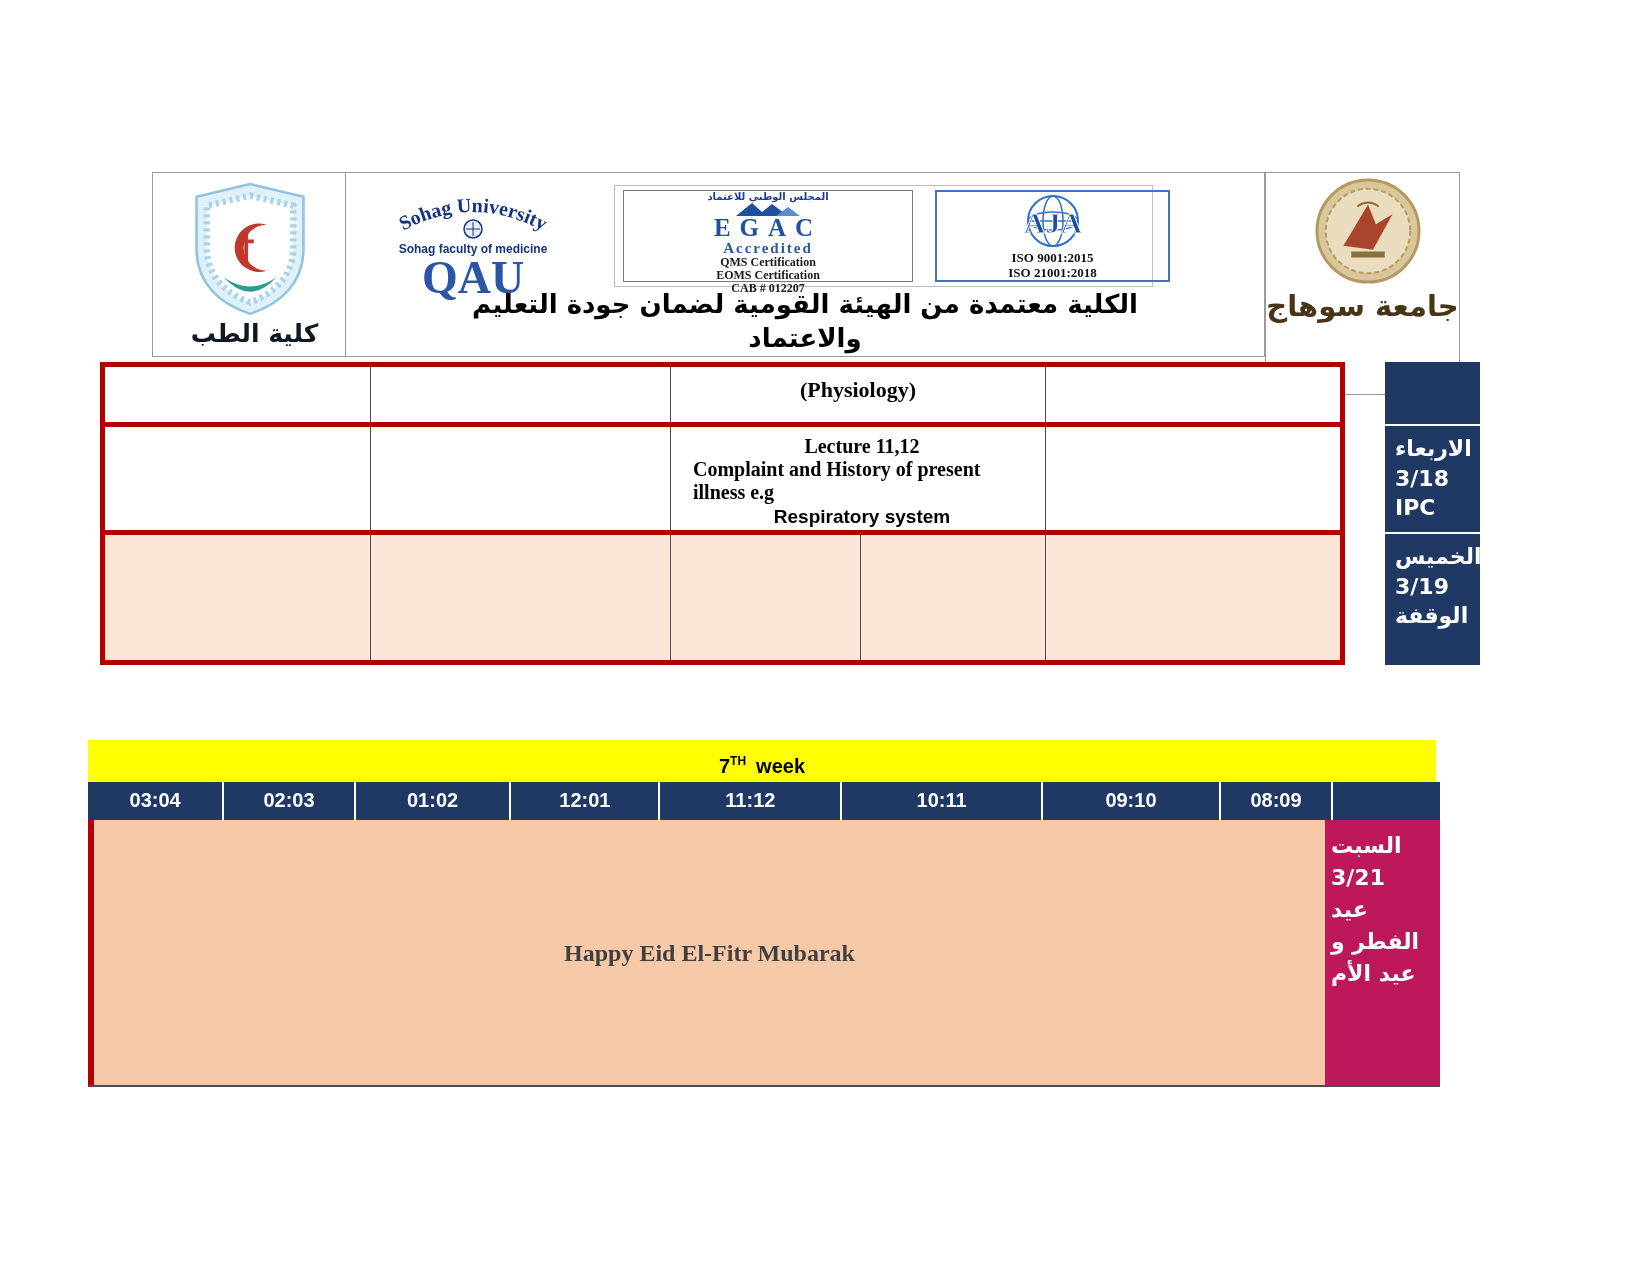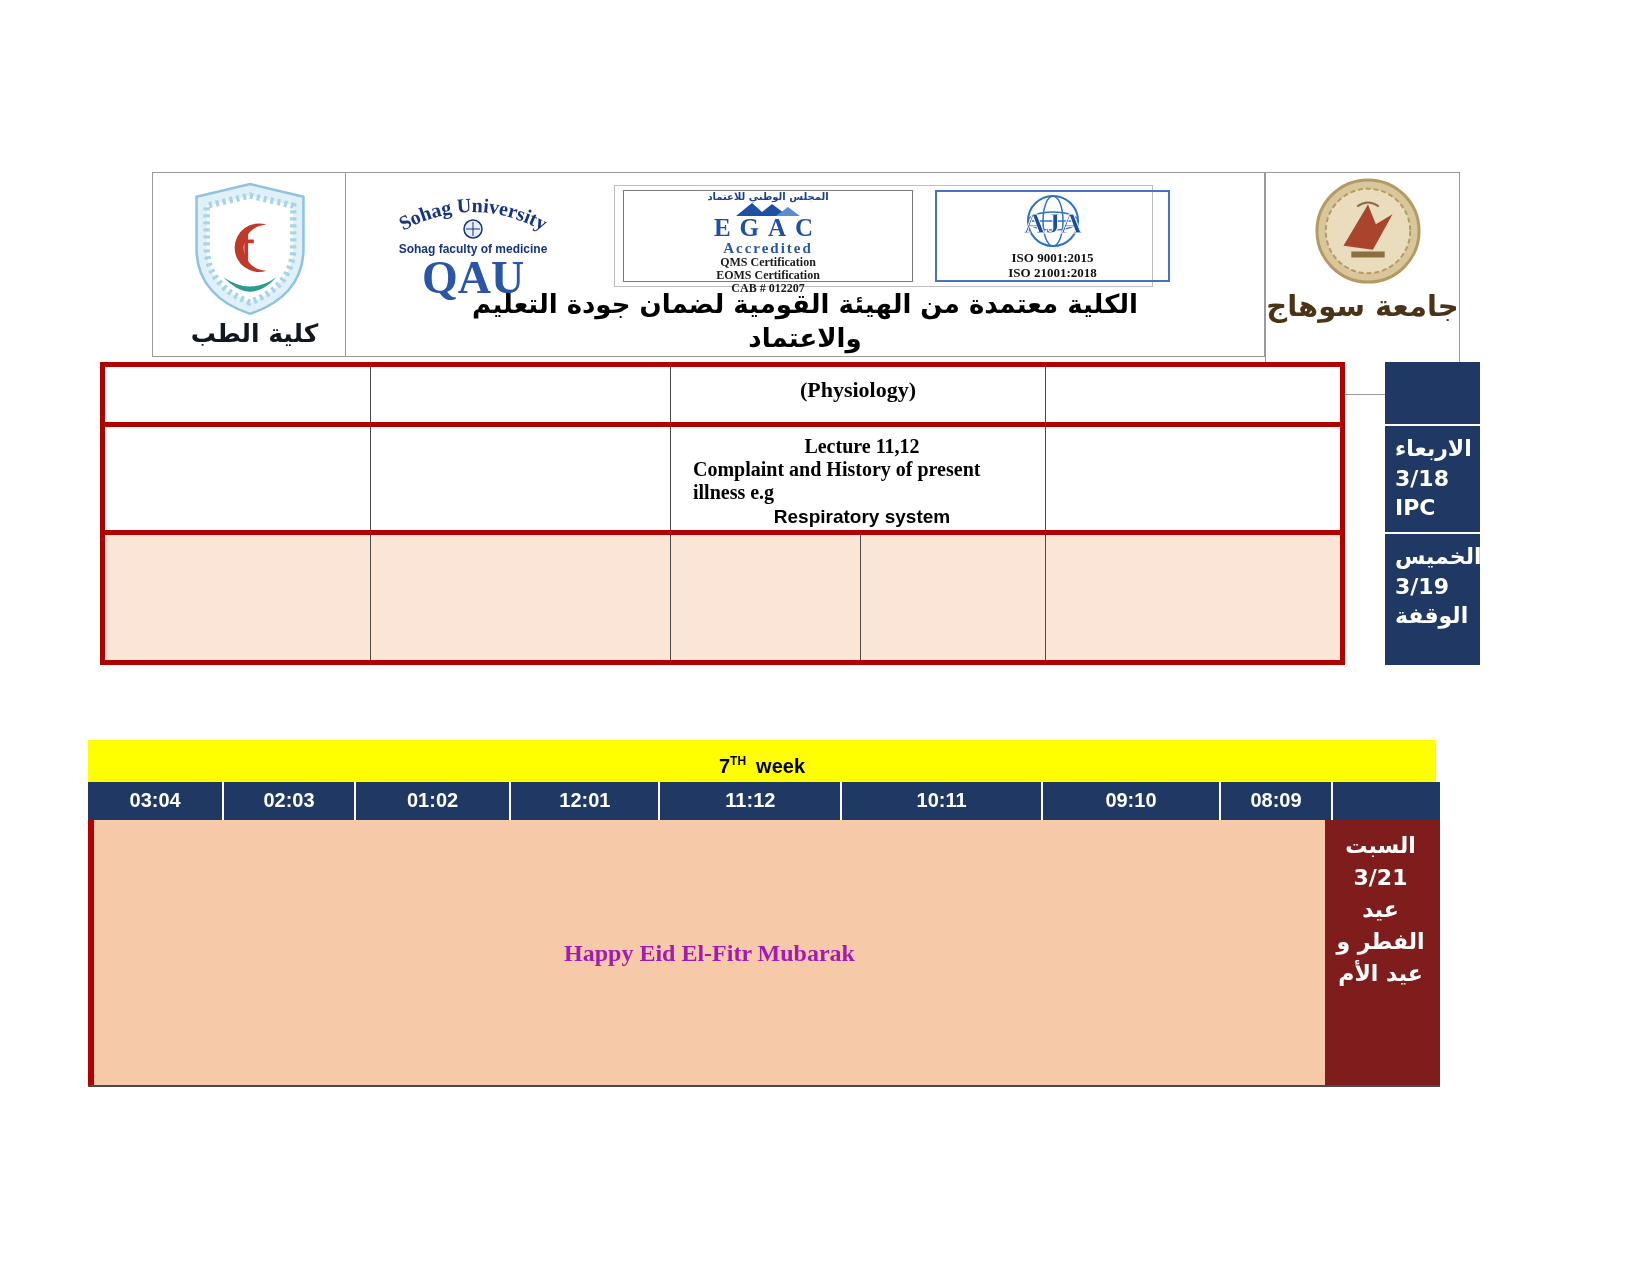--- a/index.html
+++ b/index.html
@@ -73,24 +73,24 @@
   .t2-times { position:absolute; left:0; top:42px; width:1352px; height:38px; display:flex; }
   .tcell { background:#1F3864; color:#fff; font-family:"Liberation Sans", sans-serif; font-weight:bold;
            font-size:20px; text-align:center; line-height:36px; height:38px; }
   .tcell:not(:last-child) { border-right:2px solid #fff; }
   .tc1{width:140px}.tc2{width:135px}.tc3{width:160px}.tc4{width:153px}.tc5{width:187px}
   .tc6{width:206px}.tc7{width:183px}.tc8{width:115px}.tc9{width:110px}
 
   .t2-redbar { position:absolute; left:0; top:80px; width:6px; height:266px; background:#B00000; }
   .t2-body { position:absolute; left:6px; top:80px; width:1231px; height:266px; background:#F6C9A9;
              display:flex; align-items:center; justify-content:center;
-             font-weight:bold; font-size:24px; color:#a21caf; }
-  .t2-side { position:absolute; left:1237px; top:80px; width:115px; height:266px; background:#7f1d1d;
+             font-weight:bold; font-size:24px; color:#404040; }
+  .t2-side { position:absolute; left:1237px; top:80px; width:115px; height:266px; background:#be185d;
              color:#fff; font-family:"DejaVu Sans", sans-serif; font-weight:bold; font-size:22px;
-             padding:10px 10px 0 6px; direction:rtl; text-align:center; line-height:1.45; }
+             padding:10px 10px 0 6px; direction:rtl; text-align:left; line-height:1.45; }
   .t2-side span { display:block; }
   .t2-underline { position:absolute; left:0; top:345px; width:1352px; height:2px; background:#4a4a4a; }
 </style>
 </head>
 <body>
 
 <div class="page">
 
   <div class="hbox" style="left:152px; top:172px; width:205px; height:185px;">
     <svg class="faculty-shield" viewBox="0 0 100 110">

